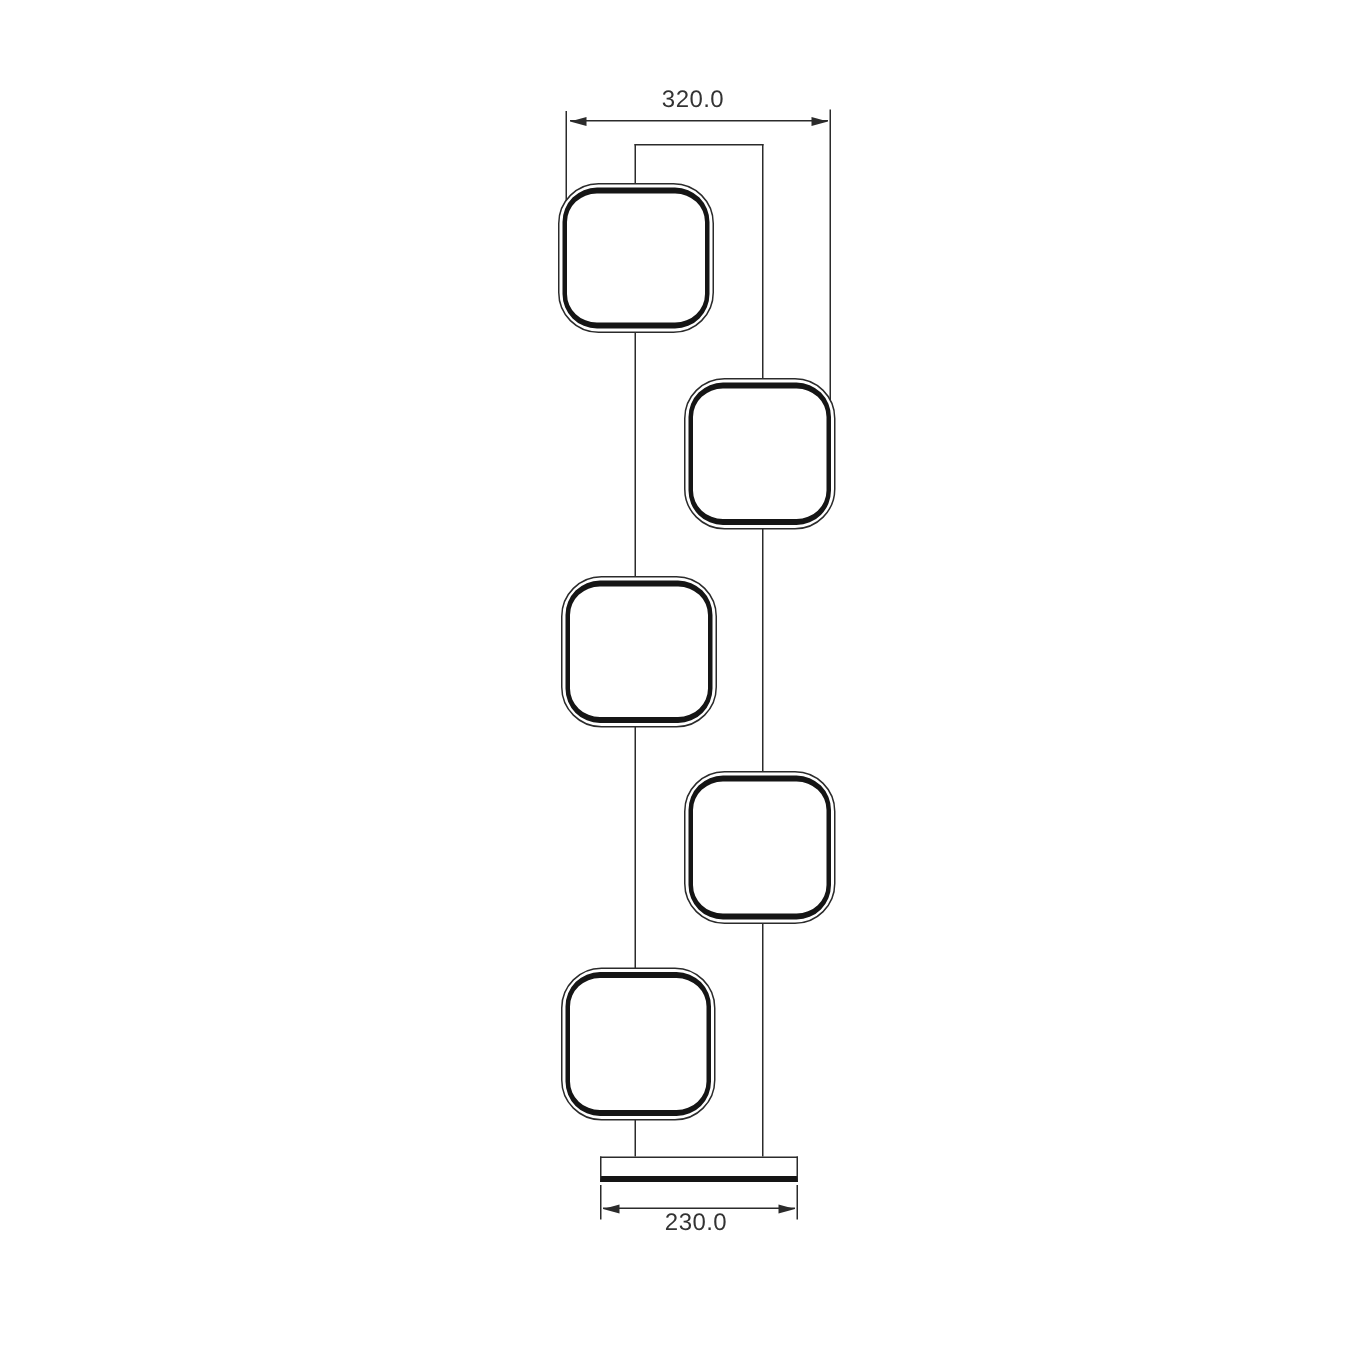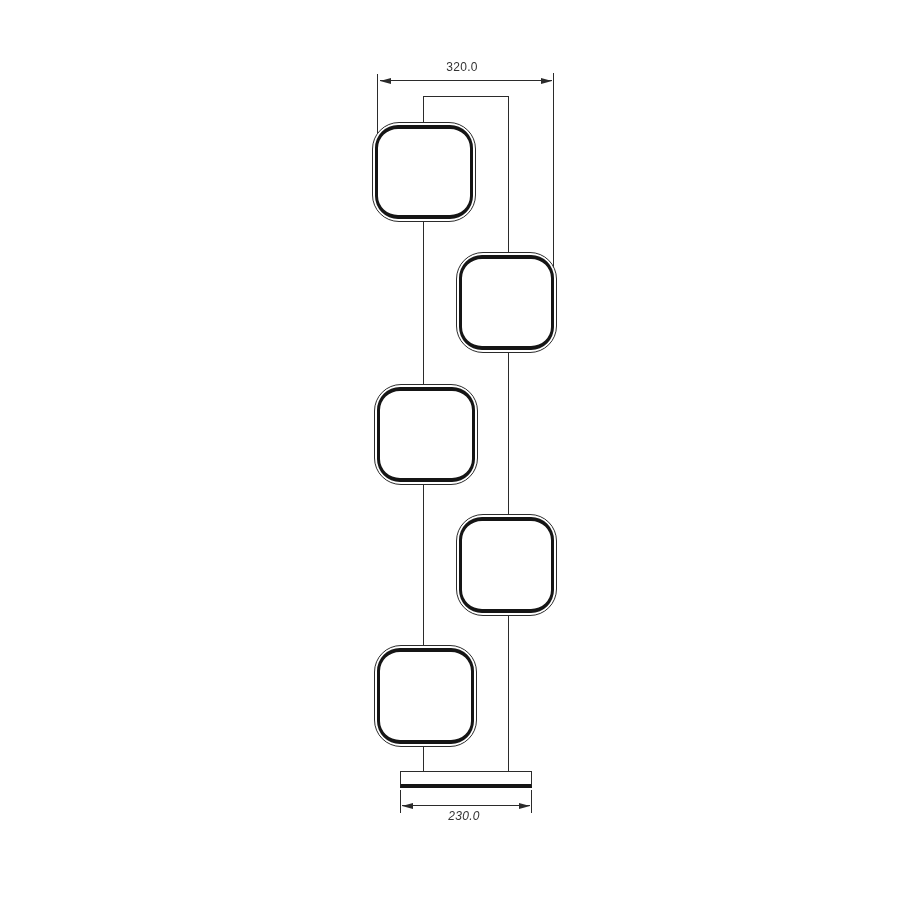--- a/index.html
+++ b/index.html
@@ -34,21 +34,21 @@
     border-top: 3px solid transparent;
     border-bottom: 3px solid transparent;
   }
   .arr-left  { border-right: 11px solid #2b2b2b; }
   .arr-right { border-left: 11px solid #2b2b2b; }
   
   .dim-label {
     position: absolute;
     width: 100px;
     text-align: center;
-    font-size: 12px;
+    font-size: 16px;
     line-height: 18px;
     color: #333333;
     letter-spacing: 0.3px;
   }
   
   .head {
     position: absolute;
     box-sizing: border-box;
     border: 1.5px solid #2b2b2b;
     border-radius: 27px;
@@ -113,15 +113,15 @@
 
   <div class="base" style="left:400px; top:771px; width:132px; height:17px;"></div>
 
   <div class="vline" style="left:399.5px; top:790px; height:23px;"></div>
   <div class="vline" style="left:530.5px; top:790px; height:23px;"></div>
 
   <div class="hline" style="left:402px; top:805px; width:128px;"></div>
   <div class="arr arr-left" style="left:402px; top:802.5px;"></div>
   <div class="arr arr-right" style="left:519px; top:802.5px;"></div>
 
-  <div class="dim-label" style="left:414px; top:807px;font-style:italic;">230.0</div>
+  <div class="dim-label" style="left:414px; top:807px;">230.0</div>
 
 </div>
 
 </body></html>

